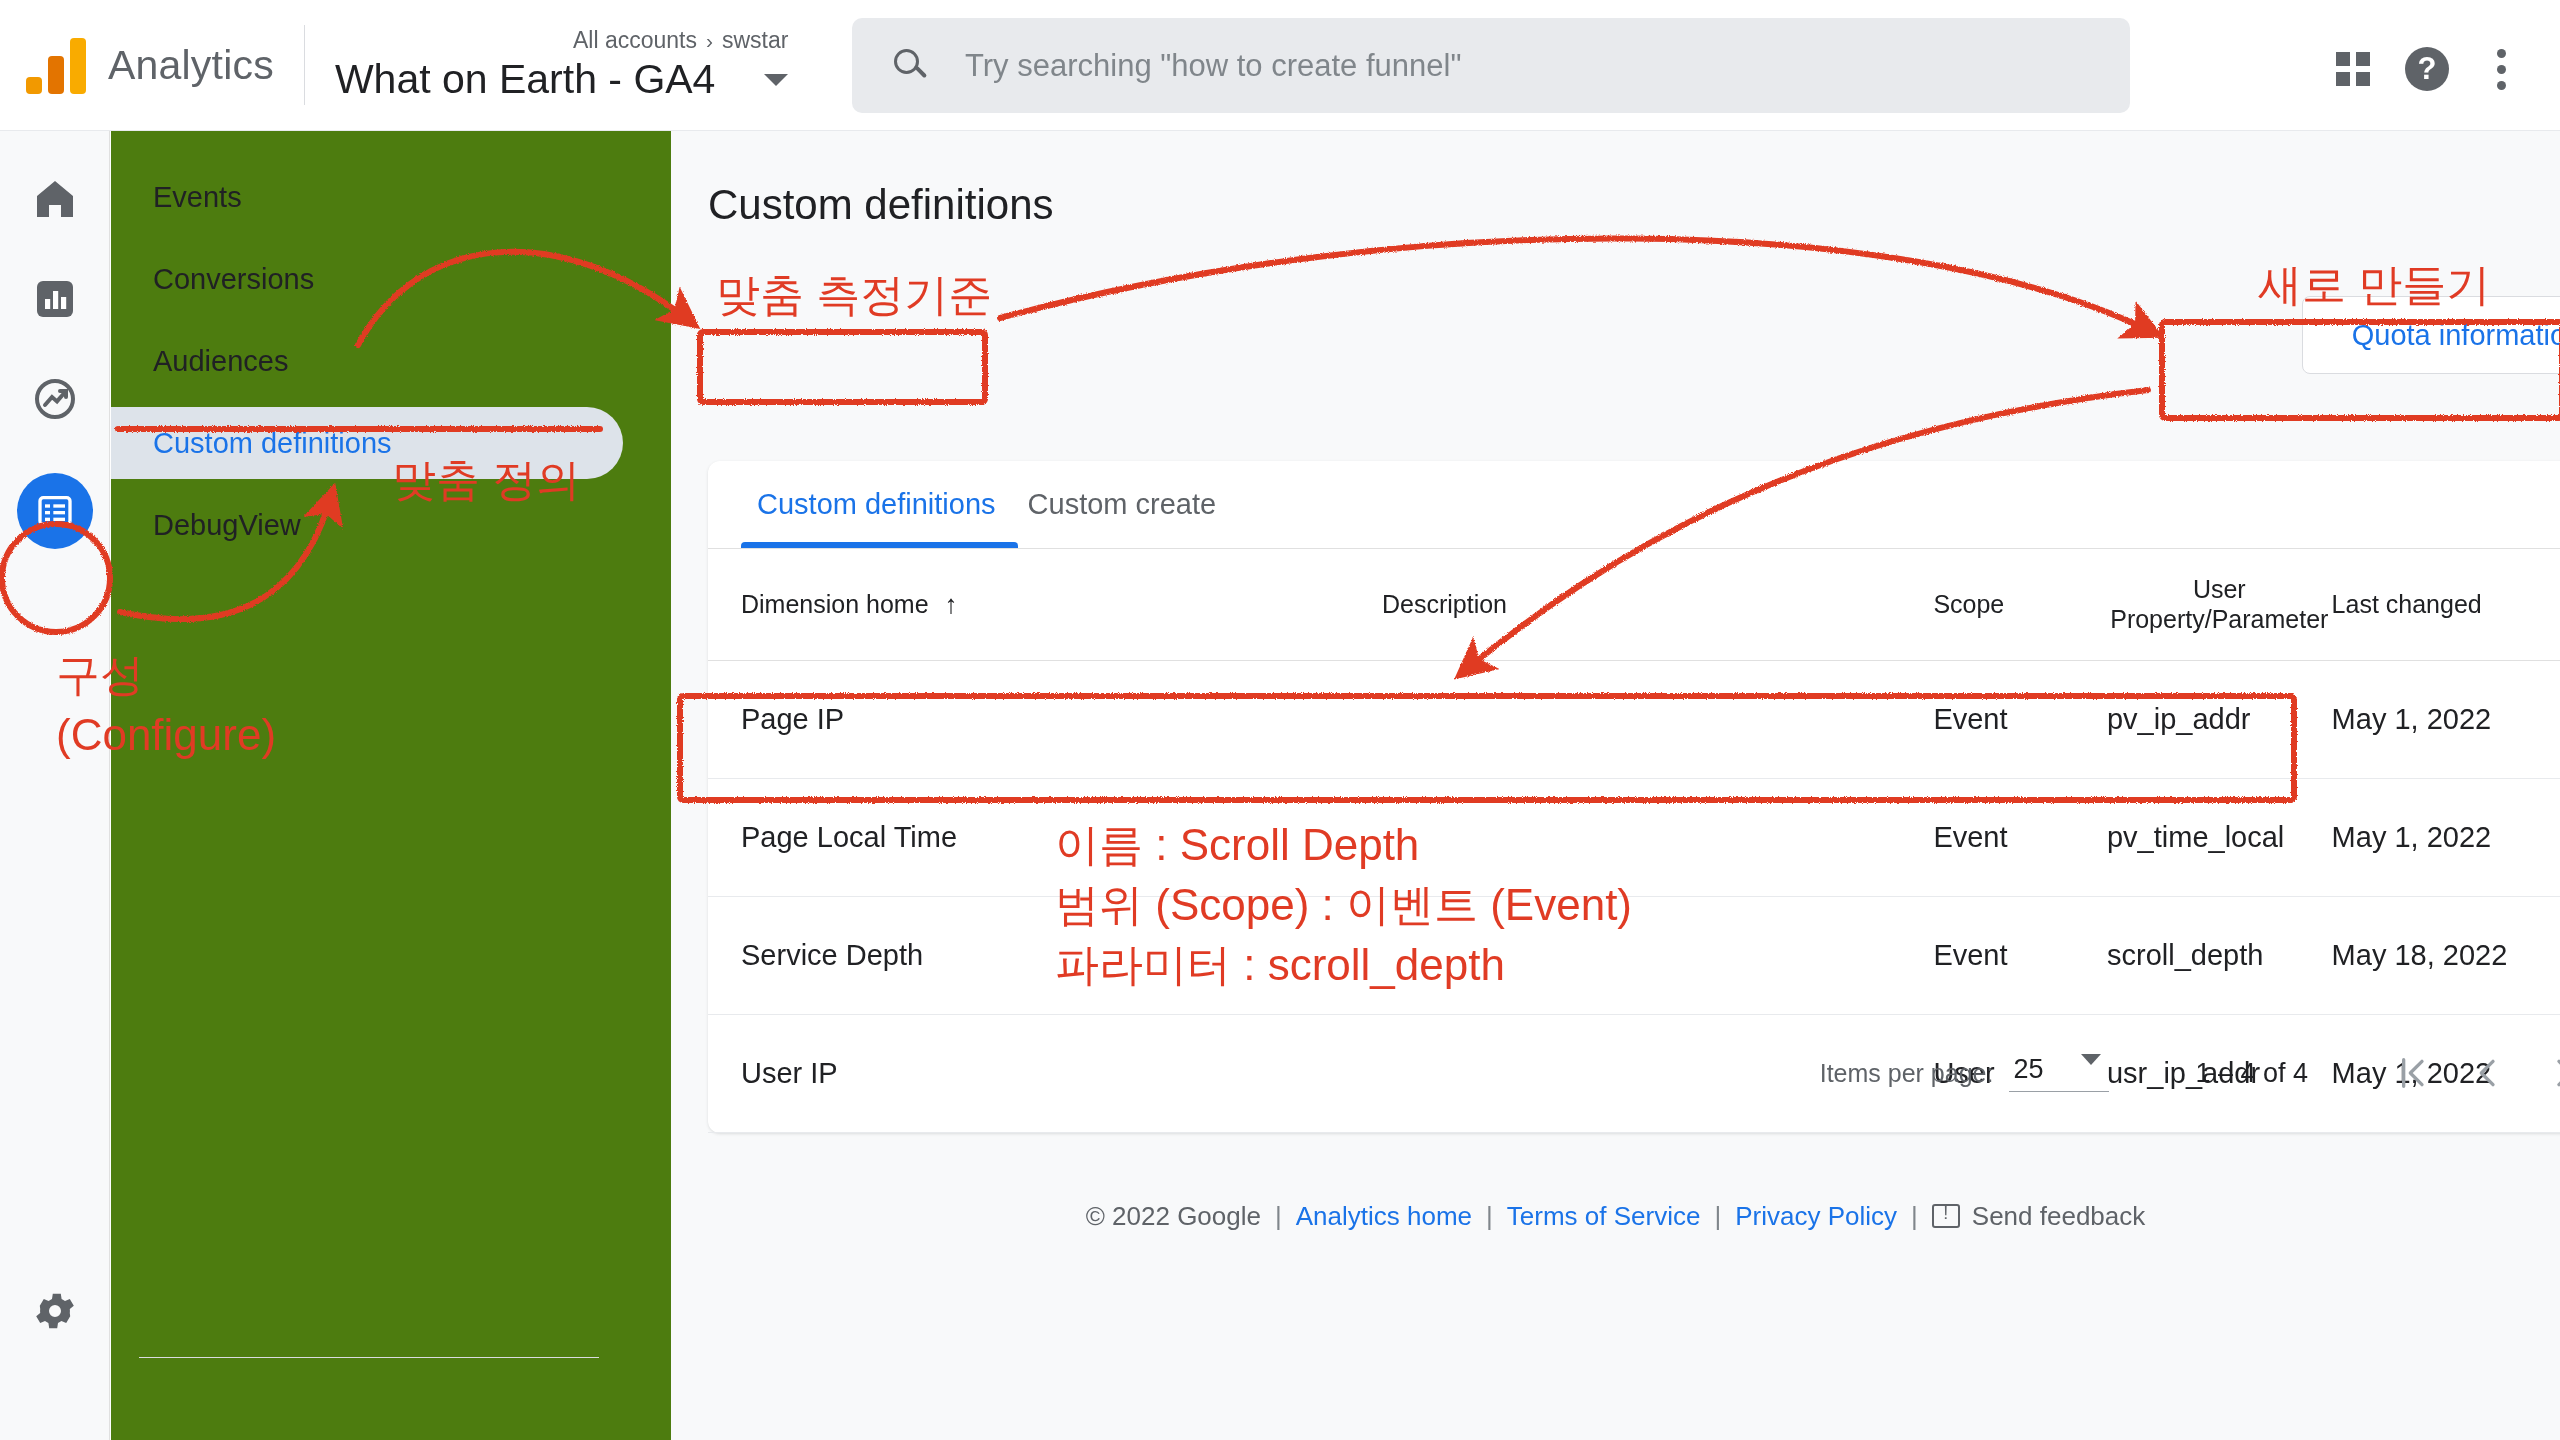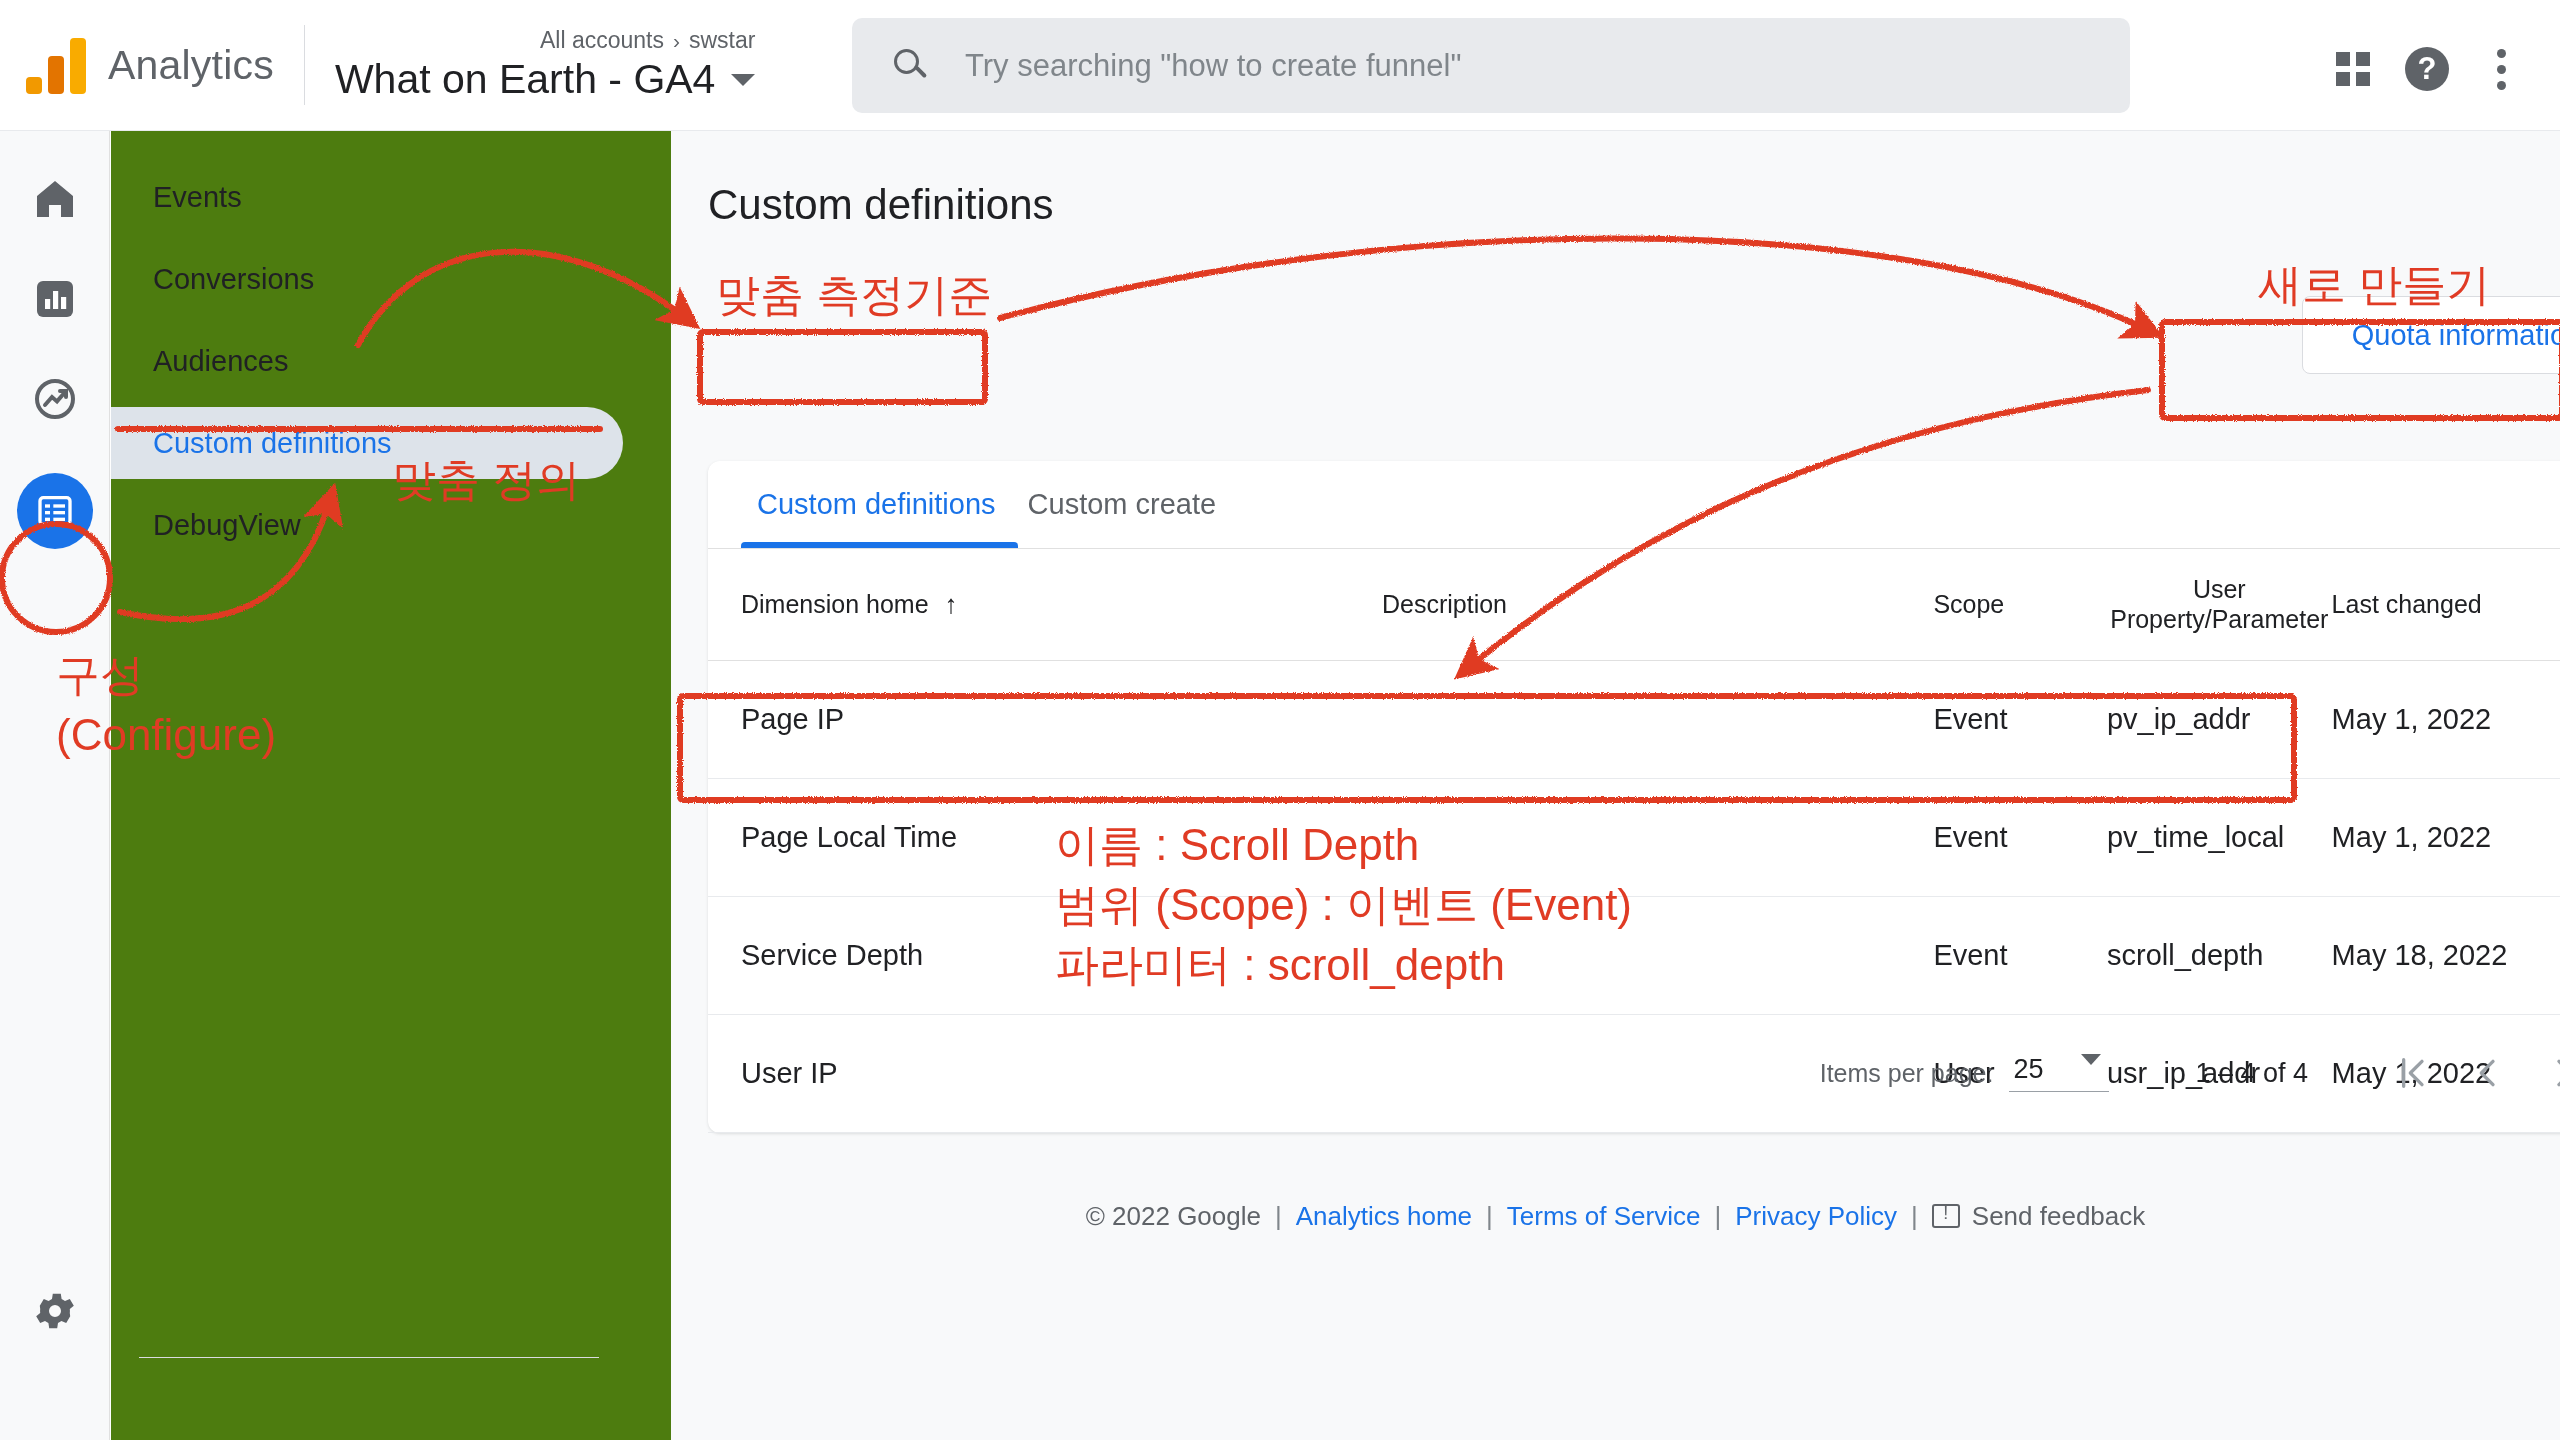--- a/index.html
+++ b/index.html
@@ -24,21 +24,21 @@
   #ga-logo .b2 { left:22px; width:16px; height:38px; background:#e37400; }
   #ga-logo .b3 { left:44px; width:16px; height:56px; background:#f9ab00; }
   #brand {
     font-size:41px; color:#5f6368; margin-left:22px; letter-spacing:.2px;
     font-weight:400;
   }
   #vsep { width:1px; height:80px; background:#dadce0; margin-left:30px; }
   #acctblock { margin-left:30px;text-align:right; }
   #breadcrumb { font-size:23px; color:#5f6368; margin-bottom:2px; }
   #breadcrumb .chev { margin:0 9px; font-size:21px; }
-  #prop-row { display:flex; align-items:center; }
+  #prop-row { display:flex; align-items:center;gap:33px; }
   #prop-title { font-size:41px; color:#202124; font-weight:400; }
   #prop-caret {
     margin-left:16px; width:0; height:0;
     border-left:12px solid transparent; border-right:12px solid transparent;
     border-top:12px solid #5f6368;
   }
   #searchbox {
     position:absolute; left:852px; top:18px; width:1278px; height:95px;
     background:#e8eaed; border-radius:10px; display:flex; align-items:center;
   }

